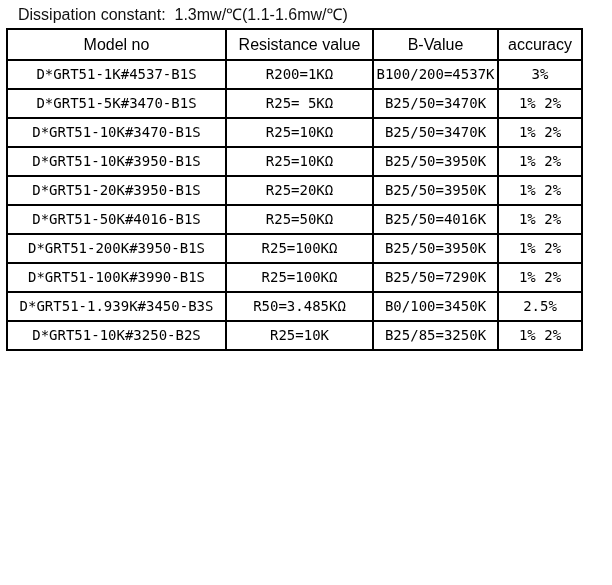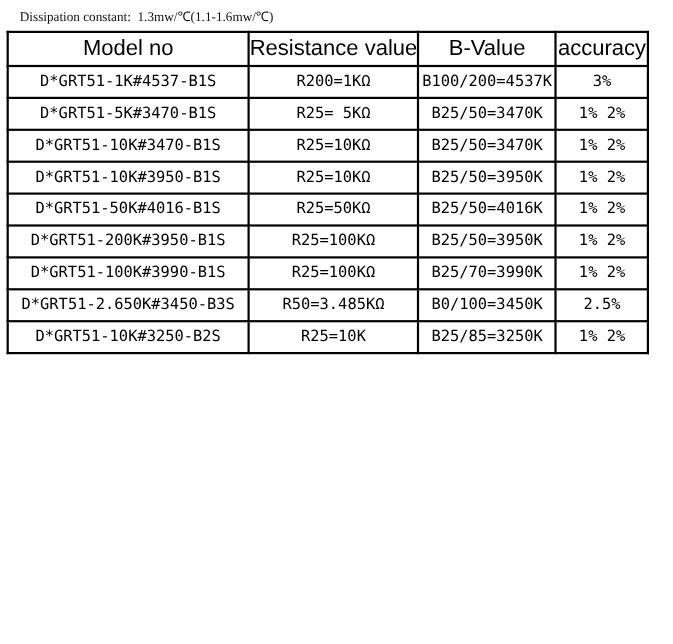--- a/index.html
+++ b/index.html
@@ -8,41 +8,41 @@
     background: #ffffff;
   }
   body {
     width: 612px;
     height: 585px;
     overflow: hidden;
     color: #000000;
   }
   .title {
     margin: 4px 0 2px 18px;
-    font-family: Liberation Serif, serif;
-    font-size: 12px;
+    font-family: Liberation Sans, sans-serif;
+    font-size: 16px;
     line-height: 22px;
     color: #111111;
     white-space: pre;
   }
   table.spec-table {
     border-collapse: collapse;
     table-layout: fixed;
     margin-left: 6px;
     background: #ffffff;
   }
   table.spec-table th,
   table.spec-table td {
     border: 2px solid #000000;
     padding: 0;
     background: #ffffff;
   }
   table.spec-table th {
     font-family: "Liberation Sans", sans-serif;
-    font-size: 20px;
+    font-size: 16px;
     font-weight: 400;
     height: 29px;
     line-height: 29px;
     text-align: center;
     vertical-align: middle;
     white-space: pre;
   }
   table.spec-table td {
     font-family: "DejaVu Sans Mono", monospace;
     font-size: 14px;
@@ -100,39 +100,45 @@
         <td><div class="cell-line">B25/50=3470K</div></td>
         <td><div class="cell-line">1% 2%</div></td>
       </tr>
       <tr>
         <td><div class="cell-line">D*GRT51-10K#3950-B1S</div></td>
         <td><div class="cell-line">R25=10KΩ</div></td>
         <td><div class="cell-line">B25/50=3950K</div></td>
         <td><div class="cell-line">1% 2%</div></td>
       </tr>
       <tr>
+        <td><div class="cell-line">D*GRT51-20K#3950-B1S</div></td>
+        <td><div class="cell-line">R25=20KΩ</div></td>
+        <td><div class="cell-line">B25/50=3950K</div></td>
+        <td><div class="cell-line">1% 2%</div></td>
+      </tr>
+      <tr>
         <td><div class="cell-line">D*GRT51-50K#4016-B1S</div></td>
         <td><div class="cell-line">R25=50KΩ</div></td>
         <td><div class="cell-line">B25/50=4016K</div></td>
         <td><div class="cell-line">1% 2%</div></td>
       </tr>
       <tr>
         <td><div class="cell-line">D*GRT51-200K#3950-B1S</div></td>
         <td><div class="cell-line">R25=100KΩ</div></td>
         <td><div class="cell-line">B25/50=3950K</div></td>
         <td><div class="cell-line">1% 2%</div></td>
       </tr>
       <tr>
         <td><div class="cell-line">D*GRT51-100K#3990-B1S</div></td>
         <td><div class="cell-line">R25=100KΩ</div></td>
-        <td><div class="cell-line">B25/70=3990K</div></td>
+        <td><div class="cell-line">B25/50=7290K</div></td>
         <td><div class="cell-line">1% 2%</div></td>
       </tr>
       <tr>
-        <td><div class="cell-line">D*GRT51-2.650K#3450-B3S</div></td>
+        <td><div class="cell-line">D*GRT51-1.939K#3450-B3S</div></td>
         <td><div class="cell-line">R50=3.485KΩ</div></td>
         <td><div class="cell-line">B0/100=3450K</div></td>
         <td><div class="cell-line">2.5%</div></td>
       </tr>
       <tr>
         <td><div class="cell-line">D*GRT51-10K#3250-B2S</div></td>
         <td><div class="cell-line">R25=10K</div></td>
         <td><div class="cell-line">B25/85=3250K</div></td>
         <td><div class="cell-line">1% 2%</div></td>
       </tr>

